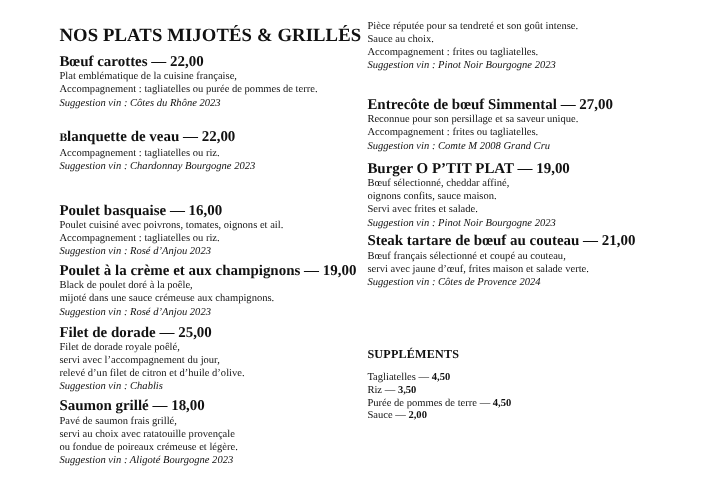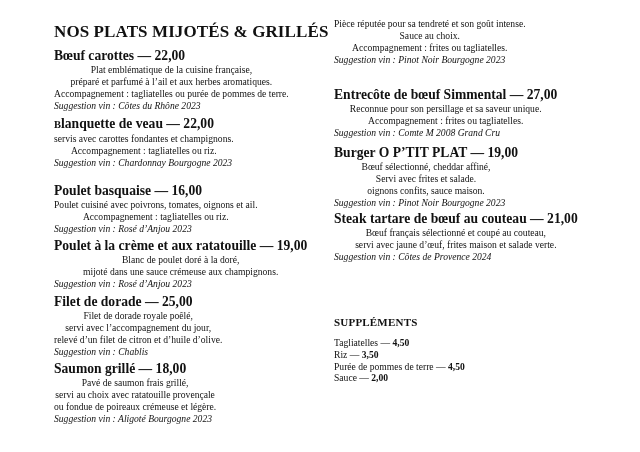--- a/index.html
+++ b/index.html
@@ -34,21 +34,20 @@
       font-size: 13.6px;
       font-weight: bold;
       line-height: 17px;
     }
     .dish-title .sc {
       font-size: 10.5px;
     }
     .dish-line {
       font-size: 9.6px;
       line-height: 12px;
-      text-align: center;
     }
     .dish-wine {
       font-size: 9.6px;
       line-height: 12px;
       font-style: italic;
     }
     .supp-title {
       position: absolute;
       left: 334px;
       top: 316px;
@@ -70,42 +69,40 @@
     .supp-item b { font-weight: bold; }
   </style>
 </head>
 <body>
 
 <h1 class="page-title" style="margin:0;">NOS PLATS MIJOTÉS &amp; GRILLÉS</h1>
 
 <div class="dish" style="left:54px; top:47px;">
   <div class="dish-title"><span>Bœuf carottes</span><span> — </span><span>22,00</span></div>
   <div class="dish-line">Plat emblématique de la cuisine française,</div>
-  <div class="dish-line">préparé et parfumé à l’ail et aux herbes aromatiques.</div>
   <div class="dish-line">Accompagnement : tagliatelles ou purée de pommes de terre.</div>
   <div class="dish-wine">Suggestion vin : Côtes du Rhône 2023</div>
 </div>
 
 <div class="dish" style="left:54px; top:115px;">
   <div class="dish-title"><span class="sc">B</span><span>lanquette de veau</span><span> — </span><span>22,00</span></div>
-  <div class="dish-line">servis avec carottes fondantes et champignons.</div>
   <div class="dish-line">Accompagnement : tagliatelles ou riz.</div>
   <div class="dish-wine">Suggestion vin : Chardonnay Bourgogne 2023</div>
 </div>
 
 <div class="dish" style="left:54px; top:182px;">
   <div class="dish-title"><span>Poulet basquaise</span><span> — </span><span>16,00</span></div>
   <div class="dish-line">Poulet cuisiné avec poivrons, tomates, oignons et ail.</div>
   <div class="dish-line">Accompagnement : tagliatelles ou riz.</div>
   <div class="dish-wine">Suggestion vin : Rosé d’Anjou 2023</div>
 </div>
 
 <div class="dish" style="left:54px; top:237px;">
-  <div class="dish-title"><span>Poulet à la crème et aux ratatouille</span><span> — </span><span>19,00</span></div>
-  <div class="dish-line">Blanc de poulet doré à la doré,</div>
+  <div class="dish-title"><span>Poulet à la crème et aux champignons</span><span> — </span><span>19,00</span></div>
+  <div class="dish-line">Black de poulet doré à la poêle,</div>
   <div class="dish-line">mijoté dans une sauce crémeuse aux champignons.</div>
   <div class="dish-wine">Suggestion vin : Rosé d’Anjou 2023</div>
 </div>
 
 <div class="dish" style="left:54px; top:293px;">
   <div class="dish-title"><span>Filet de dorade</span><span> — </span><span>25,00</span></div>
   <div class="dish-line">Filet de dorade royale poêlé,</div>
   <div class="dish-line">servi avec l’accompagnement du jour,</div>
   <div class="dish-line">relevé d’un filet de citron et d’huile d’olive.</div>
   <div class="dish-wine">Suggestion vin : Chablis</div>
@@ -129,22 +126,22 @@
 <div class="dish" style="left:334px; top:86px;">
   <div class="dish-title"><span>Entrecôte de bœuf Simmental</span><span> — </span><span>27,00</span></div>
   <div class="dish-line">Reconnue pour son persillage et sa saveur unique.</div>
   <div class="dish-line">Accompagnement : frites ou tagliatelles.</div>
   <div class="dish-wine">Suggestion vin : Comte M 2008 Grand Cru</div>
 </div>
 
 <div class="dish" style="left:334px; top:144px;">
   <div class="dish-title"><span>Burger O P’TIT PLAT</span><span> — </span><span>19,00</span></div>
   <div class="dish-line">Bœuf sélectionné, cheddar affiné,</div>
+  <div class="dish-line">oignons confits, sauce maison.</div>
   <div class="dish-line">Servi avec frites et salade.</div>
-  <div class="dish-line">oignons confits, sauce maison.</div>
   <div class="dish-wine">Suggestion vin : Pinot Noir Bourgogne 2023</div>
 </div>
 
 <div class="dish" style="left:334px; top:210px;">
   <div class="dish-title"><span>Steak tartare de bœuf au couteau</span><span> — </span><span>21,00</span></div>
   <div class="dish-line">Bœuf français sélectionné et coupé au couteau,</div>
   <div class="dish-line">servi avec jaune d’œuf, frites maison et salade verte.</div>
   <div class="dish-wine">Suggestion vin : Côtes de Provence 2024</div>
 </div>
 

